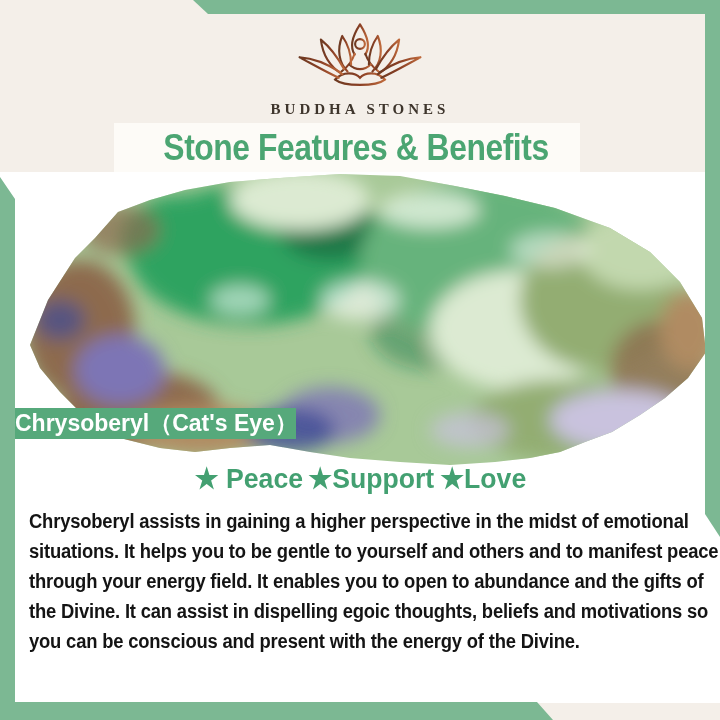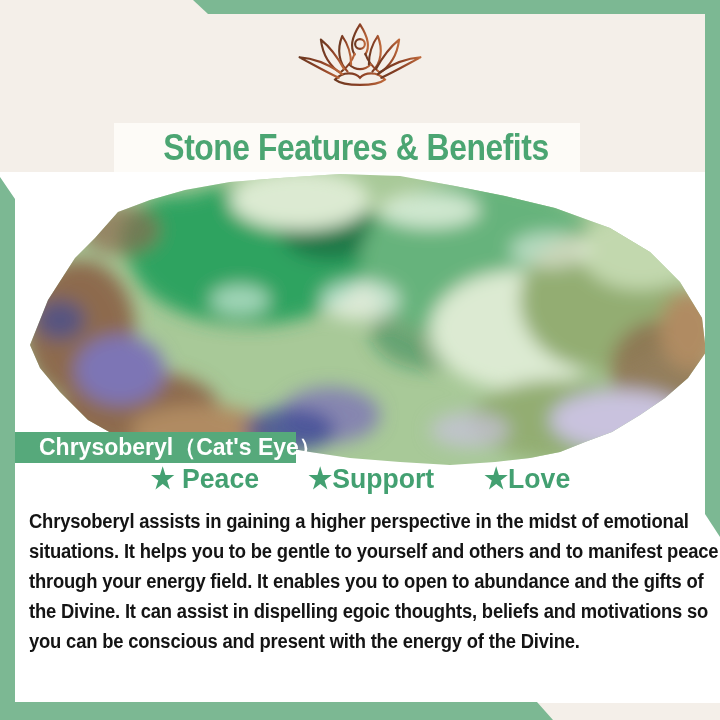--- a/index.html
+++ b/index.html
@@ -20,27 +20,27 @@
   .title-banner{position:absolute;left:114px;top:123px;width:466px;height:49px;
     background:#fdfbf7;display:flex;align-items:center;justify-content:flex-end;}
   .title-banner span{display:inline-block;font-size:37px;font-weight:bold;
     letter-spacing:-0.5px;transform:scaleX(0.86);transform-origin:center;
     white-space:nowrap;}
 
   
   .stone-svg{position:absolute;left:0;top:172px;width:720px;height:300px;}
 
   
-  .stone-label{position:absolute;left:15px;top:432px;width:281px;height:31px;
+  .stone-label{position:absolute;left:15px;top:408px;width:281px;height:31px;
     background:#56a97b;color:#fff;font-size:23px;font-weight:bold;
-    line-height:31px;padding-left:24px;box-sizing:border-box;white-space:nowrap;}
+    line-height:31px;padding-left:0;box-sizing:border-box;white-space:nowrap;}
 
   
   .benefits{position:absolute;left:0;top:461px;width:720px;display:flex;
-    justify-content:center;gap:44px;font-size:28px;font-weight:bold;
+    justify-content:center;font-size:28px;font-weight:bold;
     line-height:36px;}
   .benefit-item{display:inline-block;transform:scaleX(0.95);white-space:nowrap;}
 
   
   .description{position:absolute;left:29px;top:506px;width:680px;color:#141414;}
   .description .line{display:block;white-space:nowrap;font-size:20px;
     font-weight:bold;letter-spacing:-0.2px;line-height:30px;
     transform:scaleX(0.92);transform-origin:left center;}
 
   
@@ -77,20 +77,21 @@
         <path d="M60,18 C54,33 56,48 66,58 M60,18 C67,28 70,40 70,50"></path>
         <path d="M100,18 C106,33 104,48 94,58 M100,18 C93,28 90,40 90,50"></path>
 
         <path d="M36,22 C38,39 47,53 60,61 M36,22 C47,31 56,44 62,55"></path>
         <path d="M124,22 C122,39 113,53 100,61 M124,22 C113,31 104,44 98,55"></path>
 
         <path d="M12,42 C27,50 43,59 56,65 M12,42 C29,43 46,51 58,59"></path>
         <path d="M148,42 C133,50 117,59 104,65 M148,42 C131,43 114,51 102,59"></path>
       </g>
     </svg>
+    <div class="brand-name">BUDDHA STONES</div>
   </div>
 
   <div class="title-banner">
     <span style="color:#4ba572;">Stone Features &amp; Benefits</span>
   </div>
 
   <svg class="stone-svg" viewBox="0 172 720 300">
     <defs>
       <clipPath id="rock">
         <path d="M30,345 L48,300 L75,258 L95,238 L118,212 L150,200 L185,190 L230,182 L280,178 L340,174 L400,176 L455,186 L505,196 L555,208 L610,228 L650,252 L680,282 L702,318 L706,352 L688,378 L665,398 L640,415 L612,432 L585,442 L560,452 L530,458 L495,462 L450,465 L400,462 L350,458 L310,452 L270,445 L230,448 L195,452 L160,448 L120,438 L88,420 L60,392 L40,368 Z"></path>

